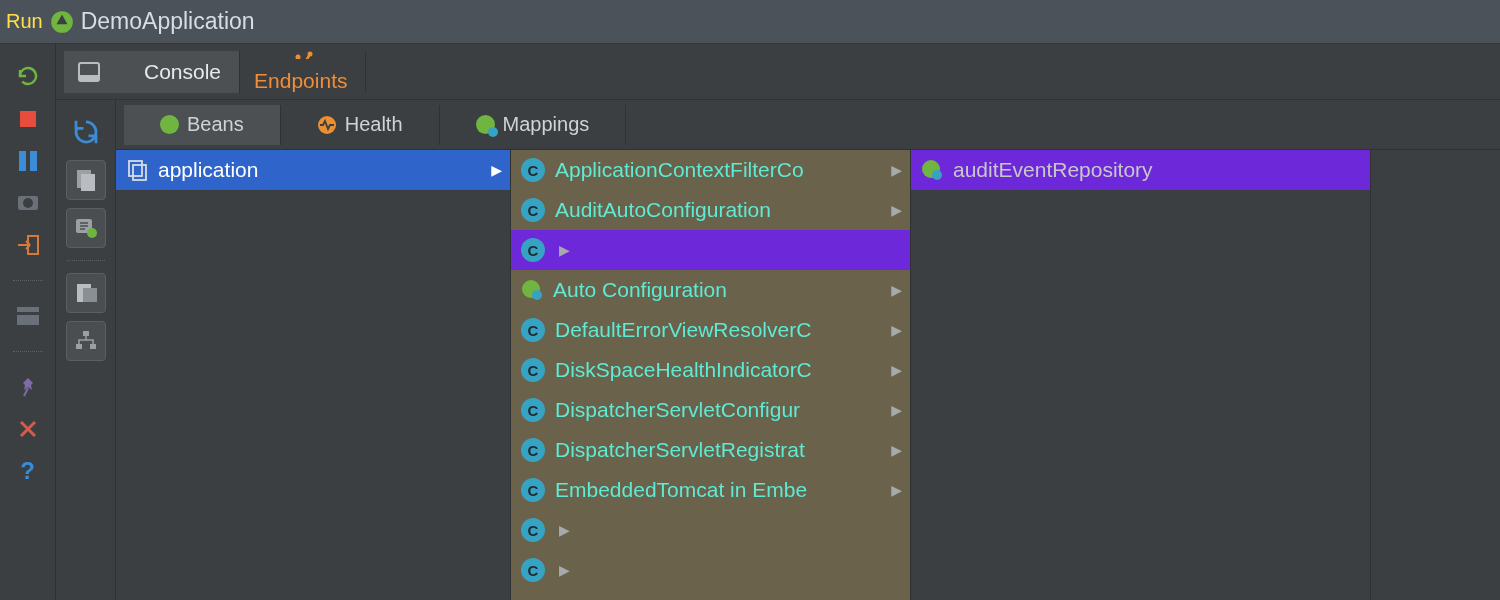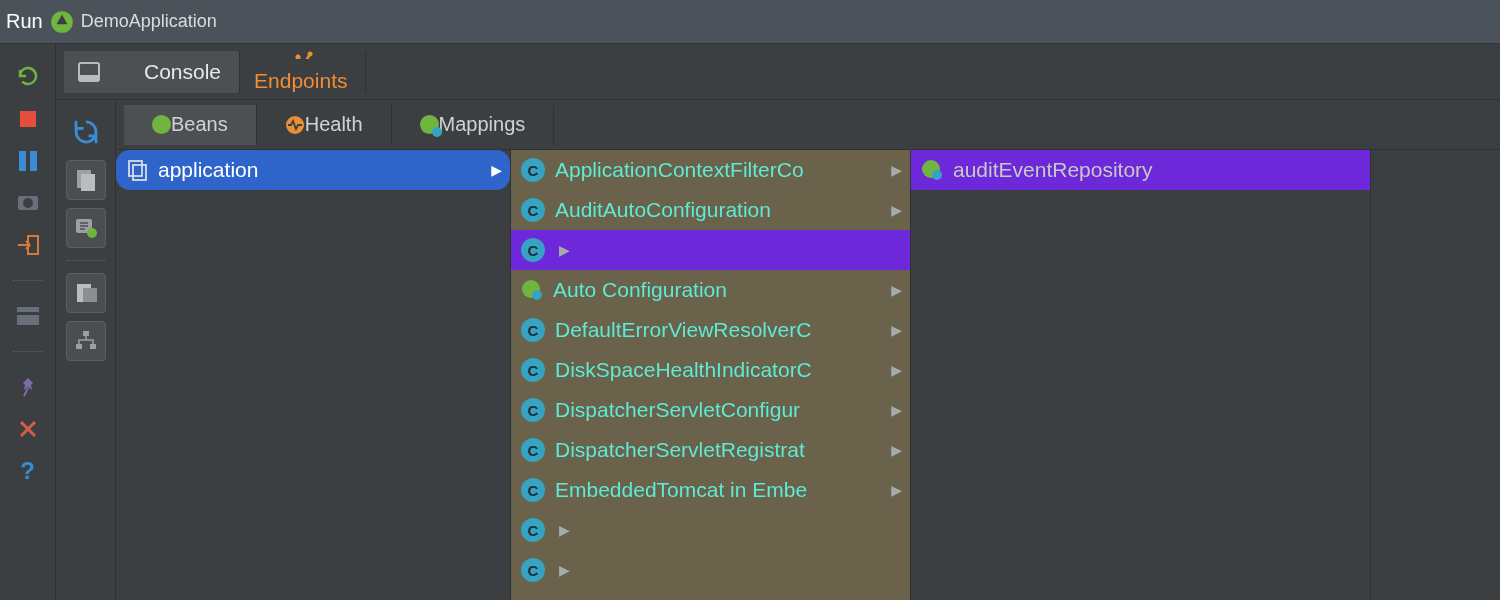--- a/index.html
+++ b/index.html
@@ -1,55 +1,55 @@
 <!DOCTYPE html>
 <html><head>
 <meta charset="utf-8">
 <style>
   *{box-sizing:border-box;margin:0;padding:0;font-family:"Segoe UI",Arial,sans-serif;}
   body{background:#3c3f41;color:#bbbbbb;width:1500px;height:600px;overflow:hidden;}
 
   .runbar{height:44px;background:#4b5259;border-bottom:1px solid #32363a;display:flex;align-items:center;padding:0 6px;gap:6px;}
-  .run-lbl{color:#ffffff;font-size:20px;}
+  .run-lbl{color:#fde047;font-size:20px;}
   .spring-icon svg{display:block}
-  .app-name{color:#d8dde3;font-size:18px;}
+  .app-name{color:#d8dde3;font-size:23px;}
 
   .main{display:flex;height:556px;}
   .gutter{width:56px;background:#3c3f41;border-right:1px solid #2e3235;display:flex;flex-direction:column;align-items:center;padding-top:20px;gap:16px;}
   .g-btn{width:26px;height:26px;display:flex;align-items:center;justify-content:center;cursor:pointer;}
 
   .body{flex:1;display:flex;flex-direction:column}
 
   .tabs1{height:56px;background:#3c3f41;border-bottom:1px solid #2e3235;display:flex;align-items:center;padding-left:8px;}
   .tab1{height:42px;display:flex;align-items:center;gap:10px;padding:0 18px 0 14px;font-size:21px;cursor:pointer;border-right:1px solid #2e3235;}
   .tab1.active{background:#4c5052;color:#e6e9ee;gap:44px;}
   .tab1.inactive{color:#f28c36;background:#3c3f41;flex-direction:column;}
 
   .content{flex:1;display:flex;}
   .vtool{width:60px;background:#3c3f41;border-right:1px solid #2e3235;display:flex;flex-direction:column;align-items:center;padding-top:12px;gap:8px;}
   .vt-btn{width:40px;height:40px;border:1px solid #5a5f63;border-radius:4px;background:#4a4e51;display:flex;align-items:center;justify-content:center;cursor:pointer;}
   .vt-refresh{width:40px;height:40px;display:flex;align-items:center;justify-content:center;cursor:pointer;}
   .vt-divider{width:38px;border-top:1px dotted #5a5f63;margin:4px 0;}
 
   .rhs{flex:1;display:flex;flex-direction:column;}
   .subtabs{height:50px;background:#3c3f41;border-bottom:1px solid #2e3235;display:flex;align-items:center;padding-left:8px;}
-  .subt{height:40px;display:flex;align-items:center;padding:0 28px;font-size:20px;cursor:pointer;border-right:1px solid #2e3235;color:#cfd3d7;text-align:right;}
+  .subt{height:40px;display:flex;align-items:center;gap:8px;padding:0 36px;font-size:20px;cursor:pointer;border-right:1px solid #2e3235;color:#cfd3d7;text-align:right;}
   .subt.beans{background:#4c5052;}
   .leaf-ic{width:19px;height:19px;border-radius:50%;display:inline-block;}
   .leaf-green{background:#6fb53f;}
 
   .columns{flex:1;display:flex;overflow:hidden;}
   .col{border-right:1px solid #2e3235;overflow:hidden;}
   .c1{width:395px;background:#3c3f41;}
   .c2{width:400px;background:#6a624a;}
   .c3{flex:1;max-width:460px;background:#3c3f41;}
 
   .row{height:40px;display:flex;align-items:center;padding:0 8px 0 10px;font-size:21px;cursor:pointer;position:relative;white-space:nowrap;overflow:hidden;}
   .row .txt{flex:1;overflow:hidden;color:#5eead4;}
-  .row.selected-blue{background:#2f65ca;border-radius:14px;}
+  .row.selected-blue{background:#2f65ca;}
   .row.selected-blue .txt{color:#ffffff;}
   .row.selected-dark{background:#6d28d9;}
   .row.selected-dark .txt{color:#c8c8c8;}
   .row .chev{color:#a7aaad;font-size:14px;margin-left:4px;}
   .row.selected-blue .chev{color:#fff;}
 
   .stack-ic{width:22px;height:22px;display:inline-flex;align-items:center;justify-content:center;margin-right:10px;color:#d6dde3;}
   .class-ic{width:24px;height:24px;border-radius:50%;background:#37a3c3;display:inline-flex;align-items:center;justify-content:center;margin-right:10px;}
   .class-ic span{color:#1e2b33;font-weight:700;font-size:15px;}
   .leaf-small{width:22px;height:22px;display:inline-flex;margin-right:10px;} 

